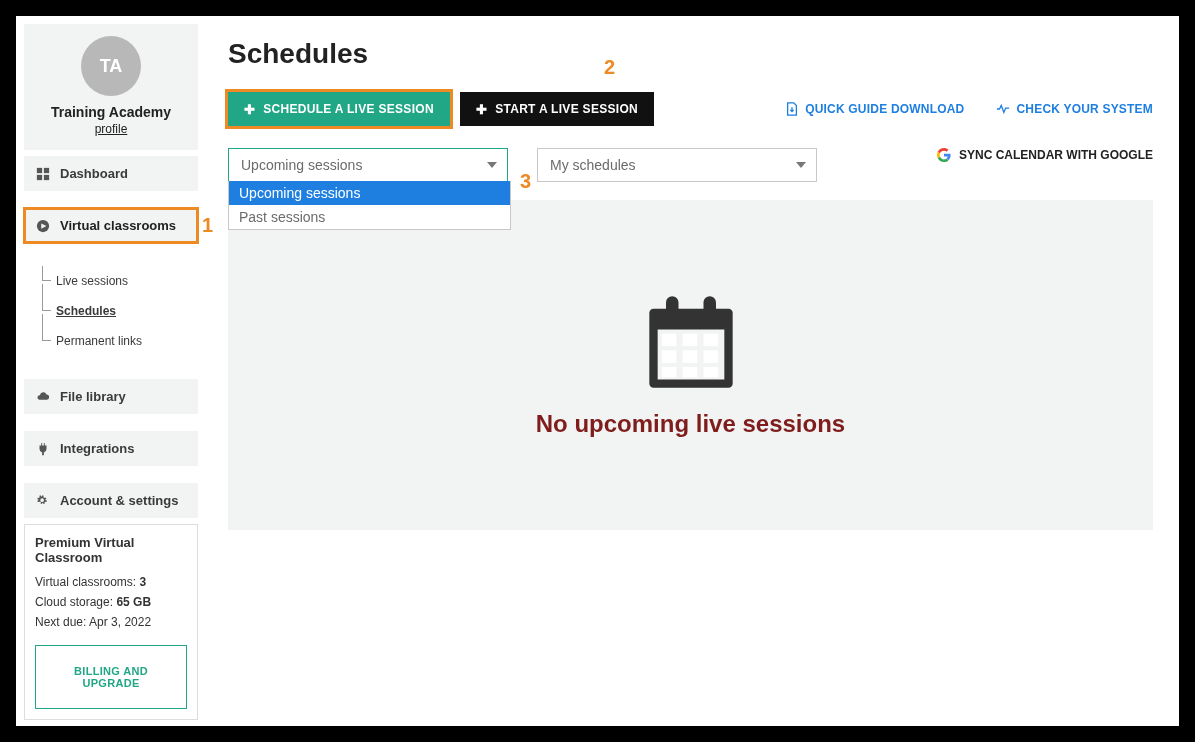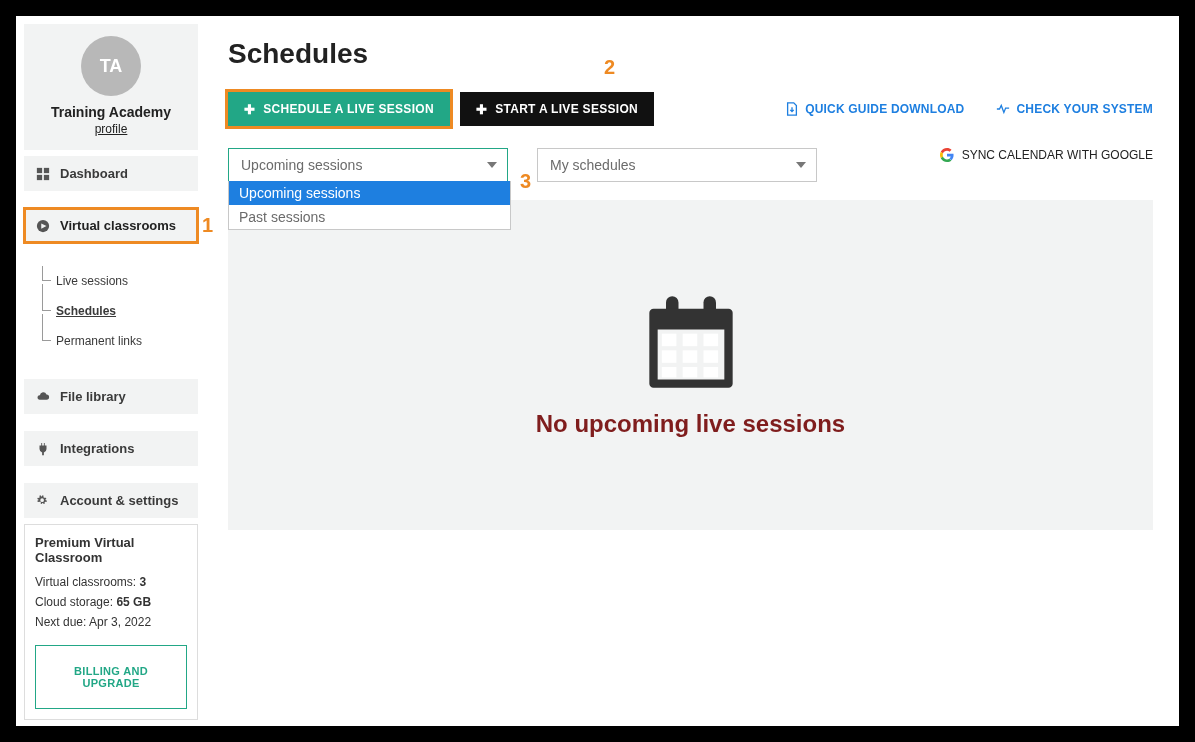--- a/index.html
+++ b/index.html
@@ -52,21 +52,21 @@
   .link+.link{margin-left:22px}
 
   .filter-row{display:flex;align-items:flex-start;gap:29px;margin-bottom:18px;position:relative}
   .select{position:relative;border:1px solid #c8c8c8;background:#fff;height:34px;display:flex;align-items:center;padding:0 28px 0 12px;color:#6b6b6b;font-size:14px;cursor:pointer}
   .select.small{width:280px;border-color:var(--teal)}
   .select.wide{width:280px}
   .select::after{content:"";position:absolute;right:10px;top:50%;width:0;height:0;border-left:5px solid transparent;border-right:5px solid transparent;border-top:6px solid #777;transform:translateY(-50%)}
   .dropdown{position:absolute;top:33px;left:0;width:283px;border:1px solid #c8c8c8;border-top:none;background:#fff;z-index:5}
   .dropdown .opt{padding:4px 10px;font-size:14px;color:#6b6b6b}
   .dropdown .opt.sel{background:#1e7fe0;color:#fff}
-  .sync-link{margin-left:auto;display:inline-flex;align-items:flex-start;gap:8px;font-weight:normal;font-size:12px;color:#222;cursor:pointer}
+  .sync-link{margin-left:auto;display:inline-flex;align-items:flex-start;gap:8px;font-weight:bold;font-size:12px;color:#222;cursor:pointer}
   .g-logo{width:14px;height:14px}
 
   .content-panel{background:var(--grey-bg);min-height:330px;display:flex;flex-direction:column;align-items:center;justify-content:center;gap:18px;margin-top:18px}
   .cal-icon{width:100px;height:100px}
   .empty-text{font-size:24px;font-weight:bold;color:#7f1d1d}
 
   
   .annot{position:absolute;font-weight:bold;color:var(--orange);font-size:20px;pointer-events:none}
 </style>
 </head>

